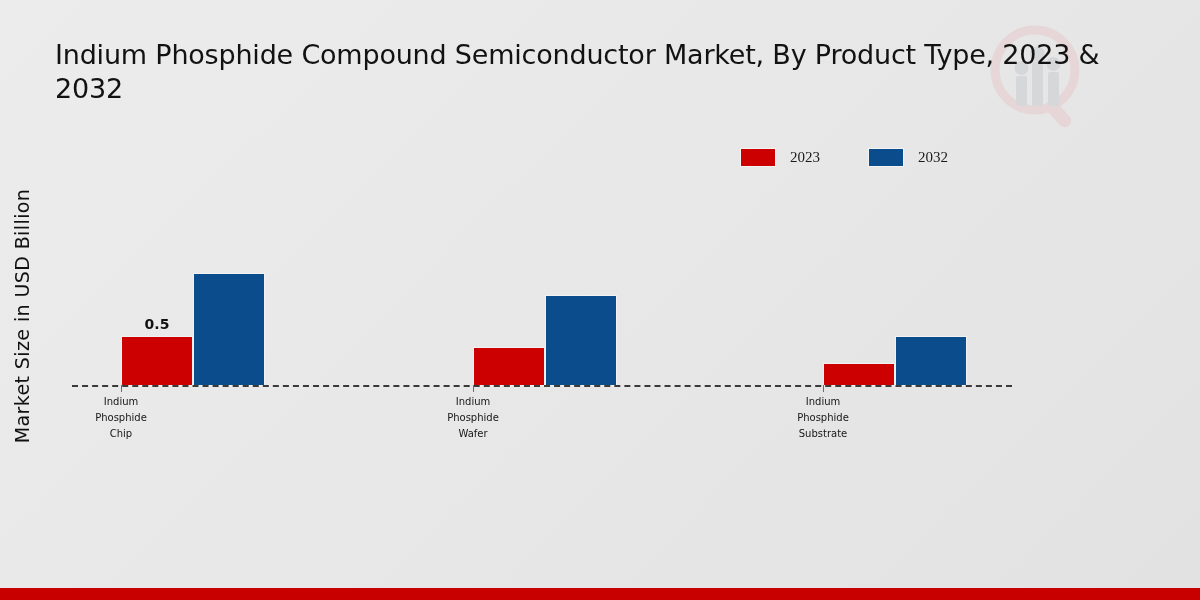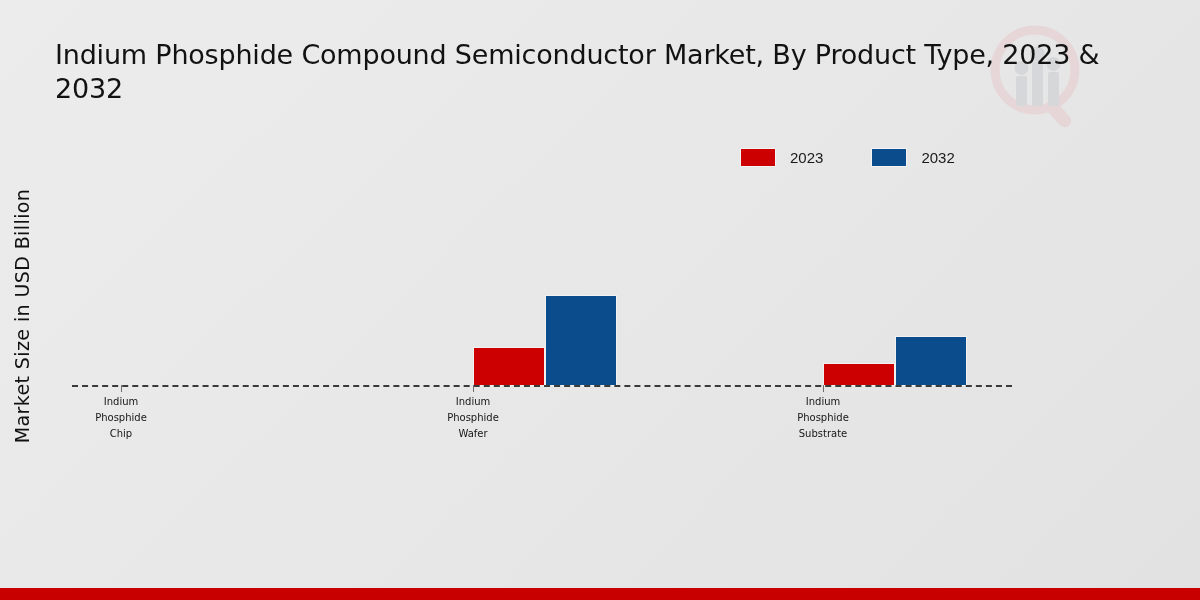--- a/index.html
+++ b/index.html
@@ -64,21 +64,21 @@
     gap: 14px;
   }
   .legend-swatch {
     width: 34px;
     height: 17px;
     border: 1px solid #f4f4f4;
   }
   .legend-label {
     font-size: 15px;
     color: #1a1a1a;
-    font-family: Liberation Sans, sans-serif;
+    font-family: Liberation Serif, serif;
   }
 
   
   #y-axis-title {
     position: absolute;
     left: -148px;
     top: 305px;
     width: 340px;
     transform: rotate(-90deg);
     text-align: center;
@@ -185,20 +185,25 @@
     </div>
     <div class="legend-item">
       <span class="legend-swatch" style="background:#0B4C8C"></span>
       <span class="legend-label">2032</span>
     </div>
   </div>
 
   <div id="y-axis-title">Market Size in USD Billion</div>
 
   <div id="plot">
+      <div class="bar-group" style="left: 49px; width: 144px; height: 205px;">
+        <div class="bar series-0" style="height: 50px; background: rgb(204, 0, 0); width: 72px;"></div>
+        <div class="bar-value" style="bottom: 54px; left: 0px;">0.5</div>
+        <div class="bar series-1" style="height: 113px; background: rgb(11, 76, 140); width: 72px;"></div>
+      </div>
       <div class="bar-group" style="left: 401px; width: 144px; height: 205px;">
         <div class="bar series-0" style="height: 39px; background: rgb(204, 0, 0); width: 72px;"></div>
         <div class="bar series-1" style="height: 91px; background: rgb(11, 76, 140); width: 72px;"></div>
       </div>
       <div class="bar-group" style="left: 751px; width: 144px; height: 205px;">
         <div class="bar series-0" style="height: 23px; background: rgb(204, 0, 0); width: 72px;"></div>
         <div class="bar series-1" style="height: 50px; background: rgb(11, 76, 140); width: 72px;"></div>
       </div>
     </div>
 

